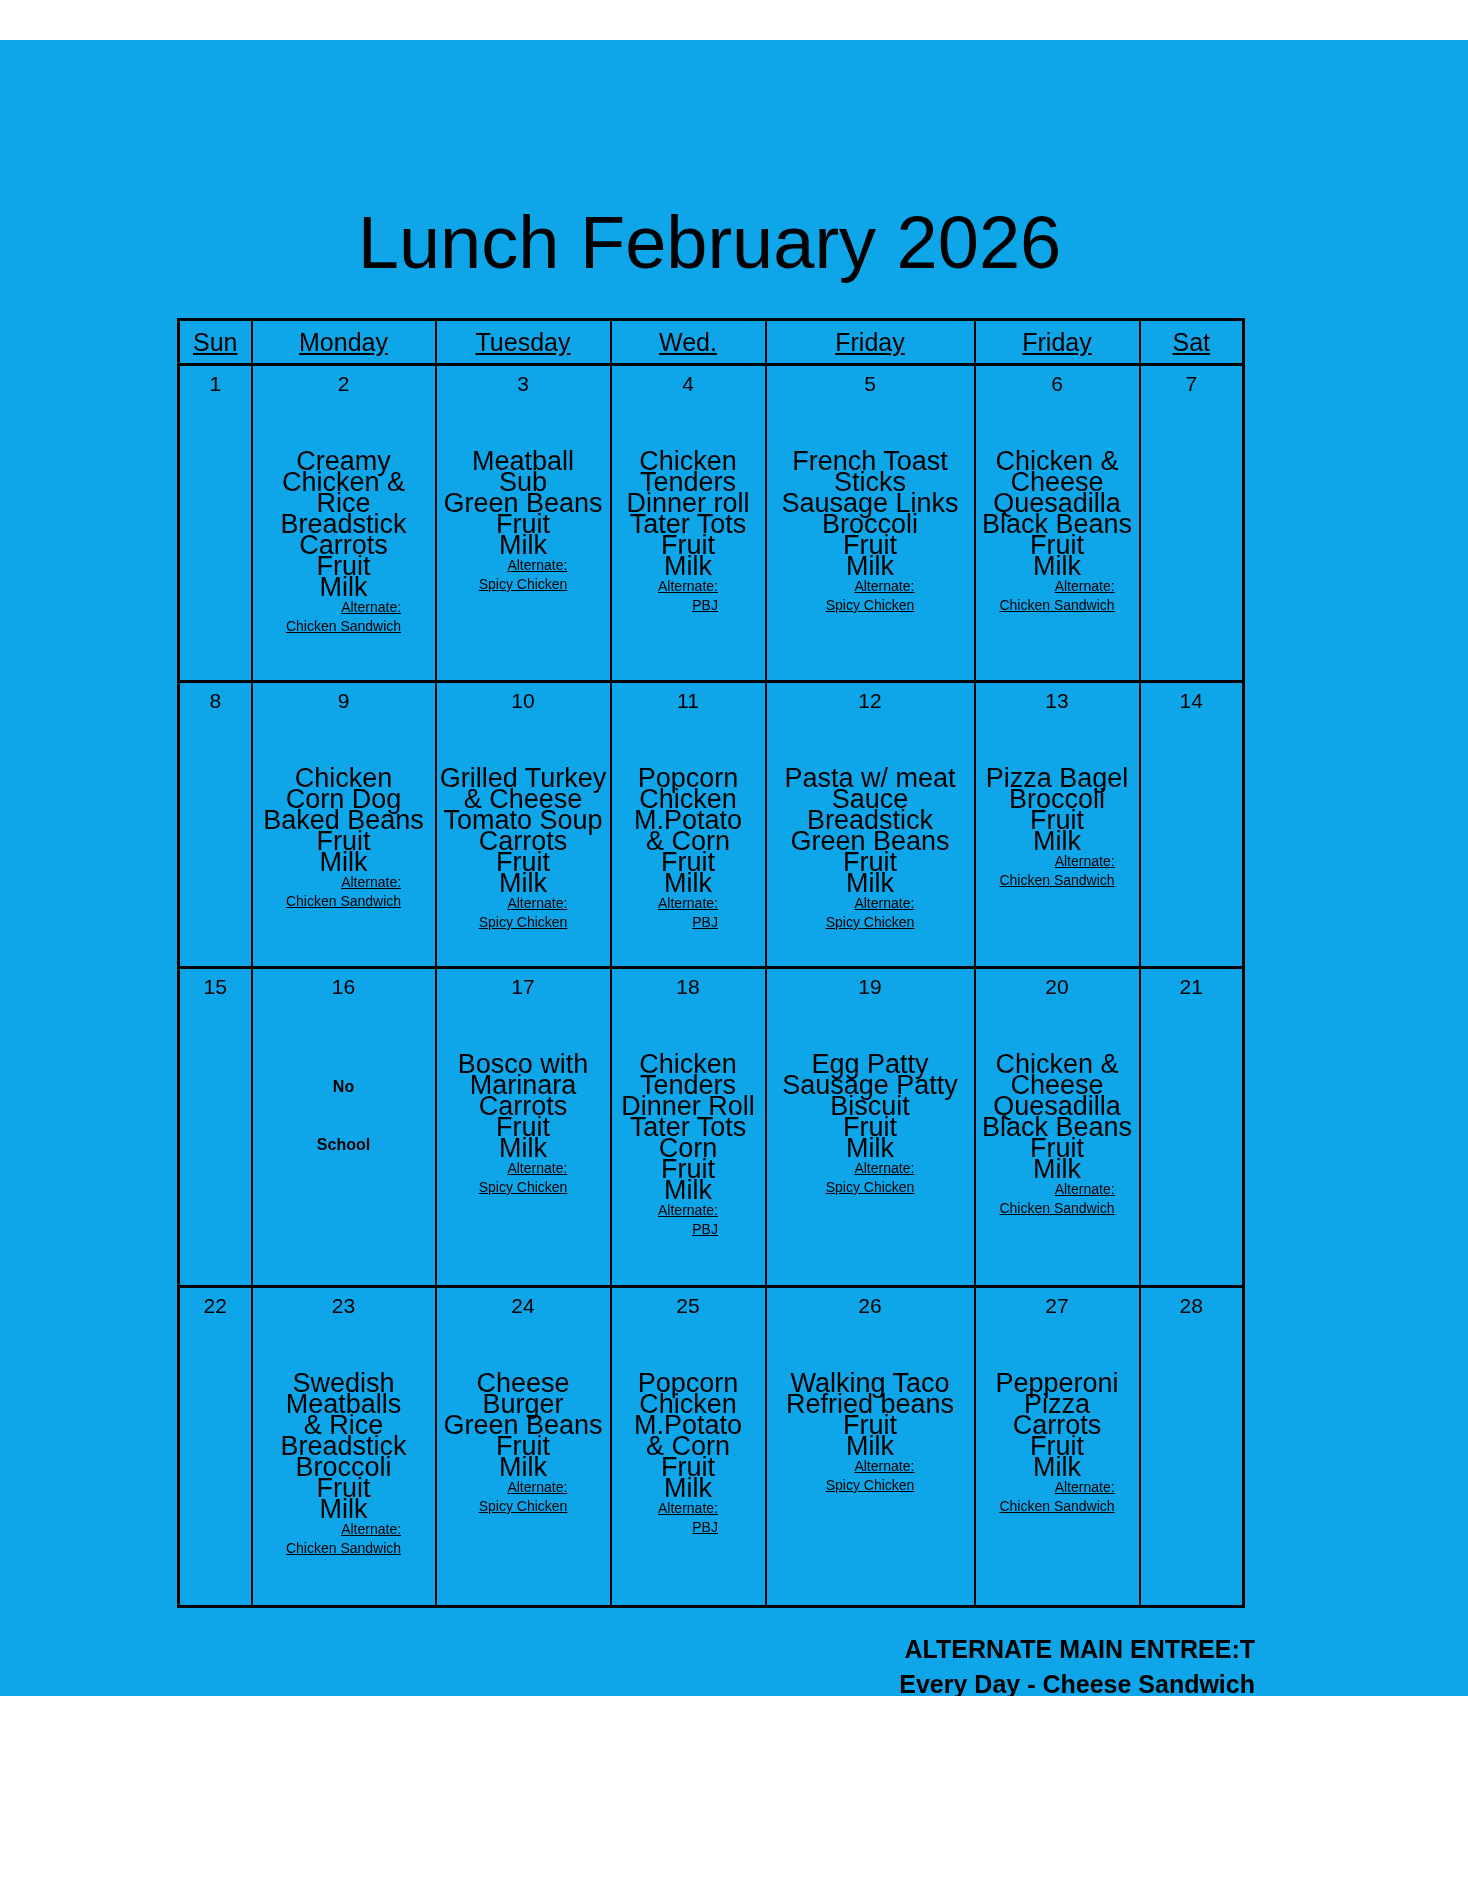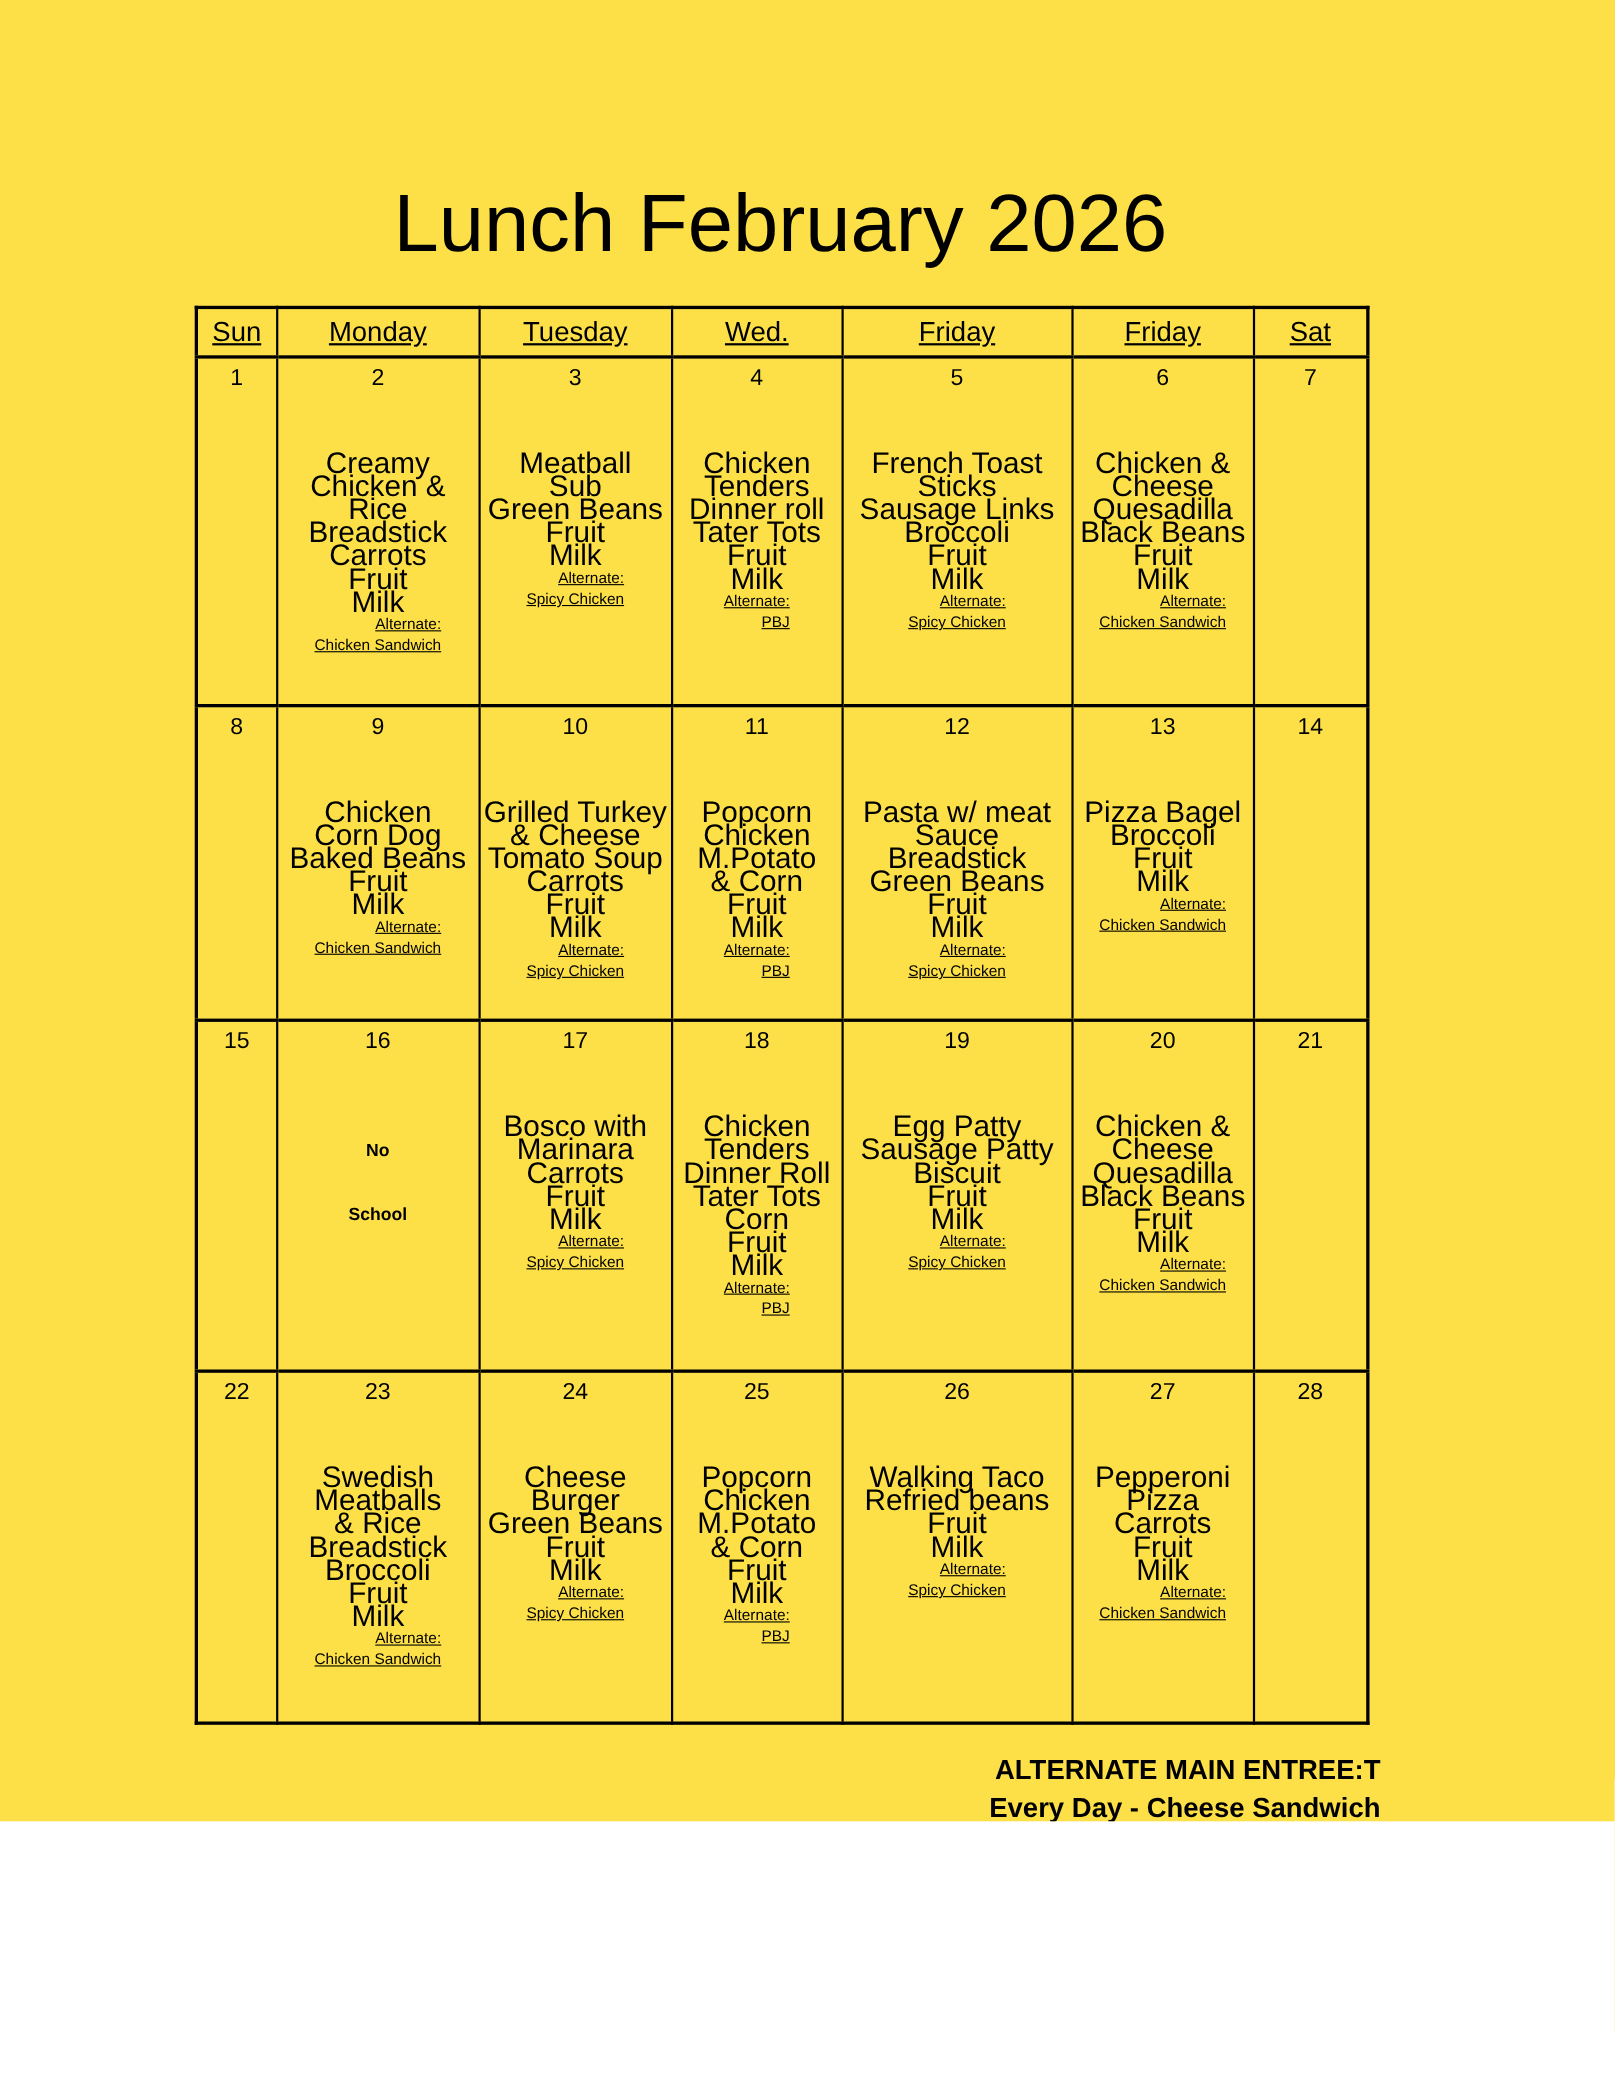--- a/index.html
+++ b/index.html
@@ -6,22 +6,23 @@
     margin: 0;
     padding: 0;
     background: #ffffff;
     font-family: "Liberation Sans", sans-serif;
     color: #000000;
   }
   .page {
     position: relative;
     width: 1468px;
     height: 1656px;
-    background: #fde047;
+    background: #0ea5e9;
     overflow: hidden;
+    margin-top: 40px;
   }
   .title {
     position: absolute;
     left: 177px;
     top: 160px;
     width: 1065px;
     text-align: center;
     font-size: 74px;
     font-weight: 400;
     letter-spacing: 0px;

